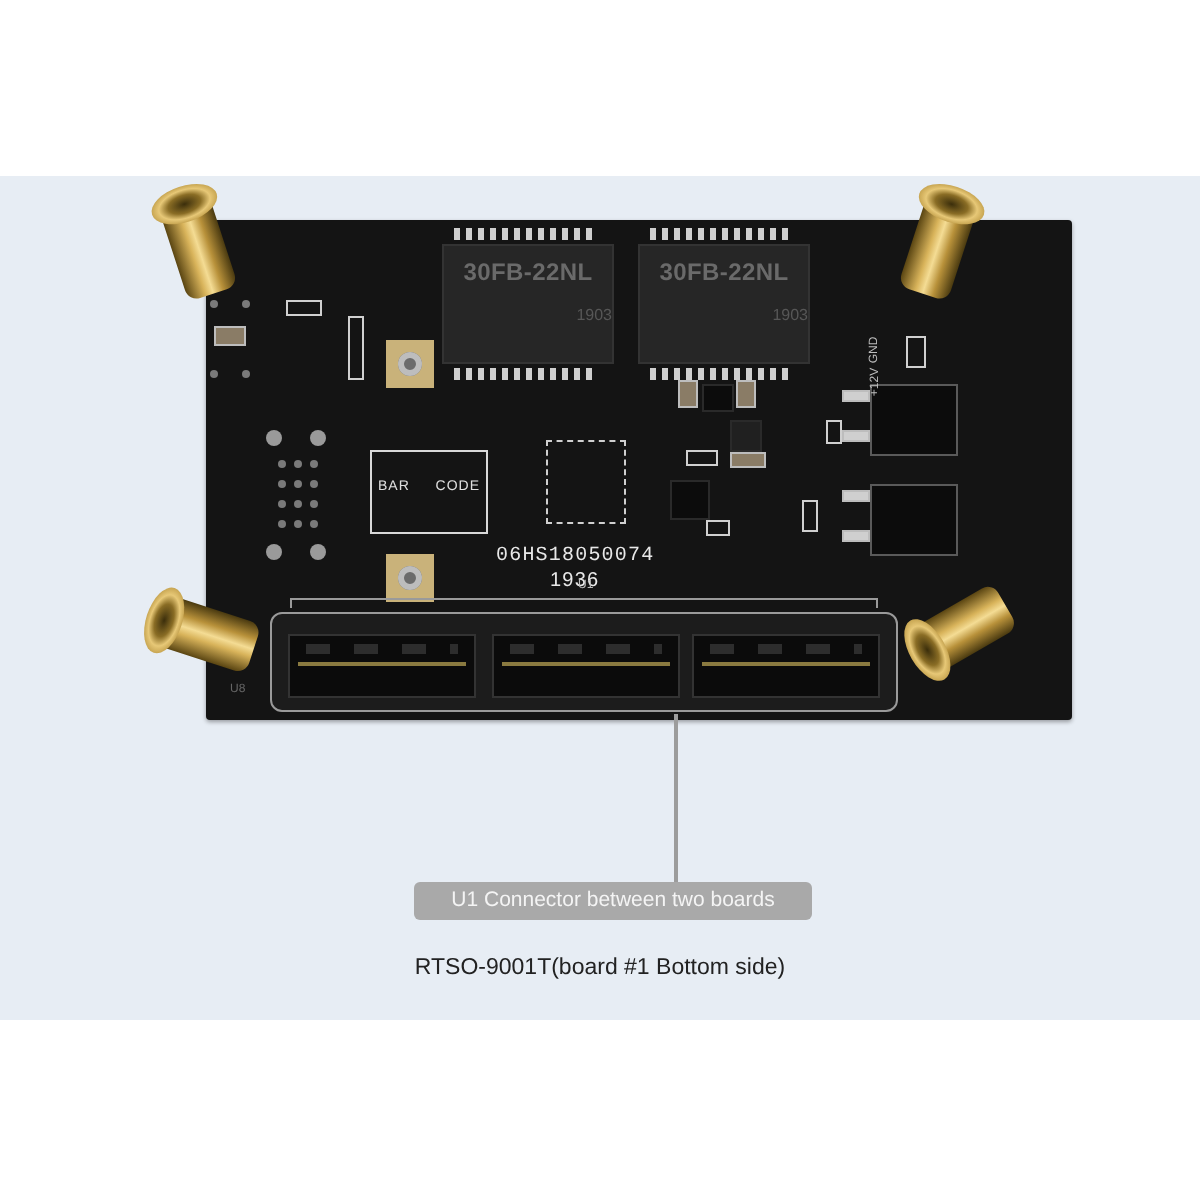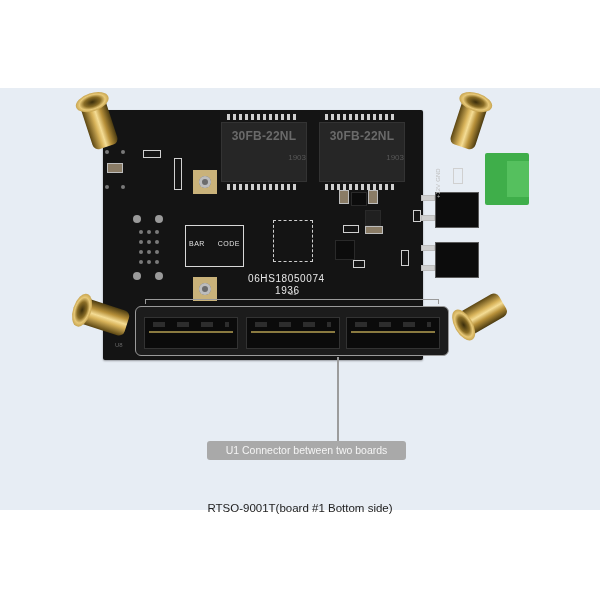--- a/index.html
+++ b/index.html
@@ -1,18 +1,18 @@
 <!DOCTYPE html>
 <html><head>
 <meta charset="utf-8">
 <style>
   html, body { margin:0; padding:0; }
   body { width:600px; height:600px; background:#ffffff; position:relative; overflow:hidden; font-family:"Liberation Sans", sans-serif; }
   .band { position:absolute; left:0; top:88px; width:600px; height:422px; background:#e7edf4; }
-  .board { position:absolute; left:103px; top:110px; width:320px; height:250px; background:#141414; border-radius:2px; box-shadow:0 1px 2px rgba(0,0,0,0.35); }
+  .board { position:absolute; left:103px; top:110px; width:433px; height:250px; background:#141414; border-radius:2px; box-shadow:0 1px 2px rgba(0,0,0,0.35); }
   .standoff { position:absolute; width:26px; height:50px; border-radius:6px;
      background:linear-gradient(90deg,#5a4512 0%,#d8b35a 35%,#f4dc94 50%,#b8913a 70%,#4a3a10 100%); }
   .standoff .cap { position:absolute; left:-4px; width:34px; height:18px; border-radius:50%;
      background:radial-gradient(ellipse at center,#3b2e0b 0%,#8a6d25 35%,#e7c877 55%,#b5913c 80%); }
   .transformer { position:absolute; top:12px; width:84px; height:58px; background:#262626; border:1px solid #333; }
   .transformer .lbl { position:absolute; left:0; right:0; top:6px; text-align:center; color:#6a6a6a; font-size:12px; font-weight:bold; letter-spacing:0.2px; }
   .transformer .sub { position:absolute; left:0; right:0; top:30px; text-align:right; color:#575757; font-size:8px; }
   .pins { position:absolute; height:6px; background:repeating-linear-gradient(90deg,#cfcfcf 0 3px,transparent 3px 6px); }
   .mount { position:absolute; width:24px; height:24px; background:#c9b27a; }
   .mount::after { content:""; position:absolute; left:6px; top:6px; width:12px; height:12px; border-radius:50%; background:#6b6b6b; box-shadow:inset 0 0 0 3px #bdbdbd; }
@@ -27,21 +27,21 @@
   .terminal { position:absolute; left:485px; top:153px; width:44px; height:52px; background:#3fae4a; border-radius:2px; }
   .terminal::after { content:""; position:absolute; left:22px; top:8px; width:22px; height:36px; background:#55c05e; }
   .connector { position:absolute; left:32px; top:196px; width:312px; height:48px; background:#1c1c1c; border:1.5px solid #9a9a9a; border-radius:6px; }
   .slot { position:absolute; top:10px; height:30px; width:92px; background:#0b0b0b; border:1px solid #333; }
   .slot::before { content:""; position:absolute; left:4px; right:4px; top:13px; height:2px; background:#8a7a40; }
   .slot::after { content:""; position:absolute; left:8px; right:8px; top:4px; height:5px; background:repeating-linear-gradient(90deg,#2d2d2d 0 12px,transparent 12px 24px); }
   .conn-rail { position:absolute; left:42px; top:189px; width:292px; height:4px; border:1px solid #9a9a9a; border-bottom:none; }
   .silk { position:absolute; color:#bdbdbd; font-size:6px; }
   .leader { position:absolute; left:337px; top:357px; width:2px; height:84px; background:#9c9c9c; }
   .callout { position:absolute; left:207px; top:441px; width:199px; height:19px; background:#a9a9a9; border-radius:3px; color:#f4f4f4; font-size:10.5px; line-height:19px; text-align:center; }
-  .caption { position:absolute; left:0; width:600px; top:502px; text-align:center; color:#222222; font-size:11.5px; }
+  .caption { position:absolute; left:0; width:600px; top:478px; text-align:center; color:#222222; font-size:11.5px; }
 </style>
 </head>
 <body>
 
 <div class="band"></div>
 
 <div class="terminal"></div>
 
 <div class="board">
 
@@ -87,21 +87,21 @@
   <div class="dotsmall" style="left:44px;top:150px;"></div>
   <div class="dotsmall" style="left:52px;top:150px;"></div>
 
   <div class="barcode">
     <span style="left:3px;">BAR</span>
     <span style="right:3px;">CODE</span>
   </div>
 
   <div class="smd" style="left:170px;top:110px;width:38px;height:40px;border-style:dashed;"></div>
 
-  <div class="serial" style="left:145px;top:163px;">06HS18050074</div>
+  <div class="serial" style="left:145px;top:163px;font-family:Liberation Mono, monospace;">06HS18050074</div>
   <div class="serial" style="left:172px;top:175px;">1936</div>
 
   <div class="pad" style="left:236px;top:80px;width:8px;height:12px;"></div>
   <div class="pad" style="left:265px;top:80px;width:8px;height:12px;"></div>
   <div class="chip" style="left:248px;top:82px;width:14px;height:12px;"></div>
   <div class="chip" style="left:262px;top:100px;width:14px;height:14px;background:#202020;"></div>
   <div class="pad" style="left:262px;top:116px;width:16px;height:6px;"></div>
   <div class="chip" style="left:232px;top:130px;width:18px;height:18px;"></div>
   <div class="smd" style="left:240px;top:115px;width:14px;height:6px;"></div>
   <div class="smd" style="left:250px;top:150px;width:10px;height:6px;"></div>

